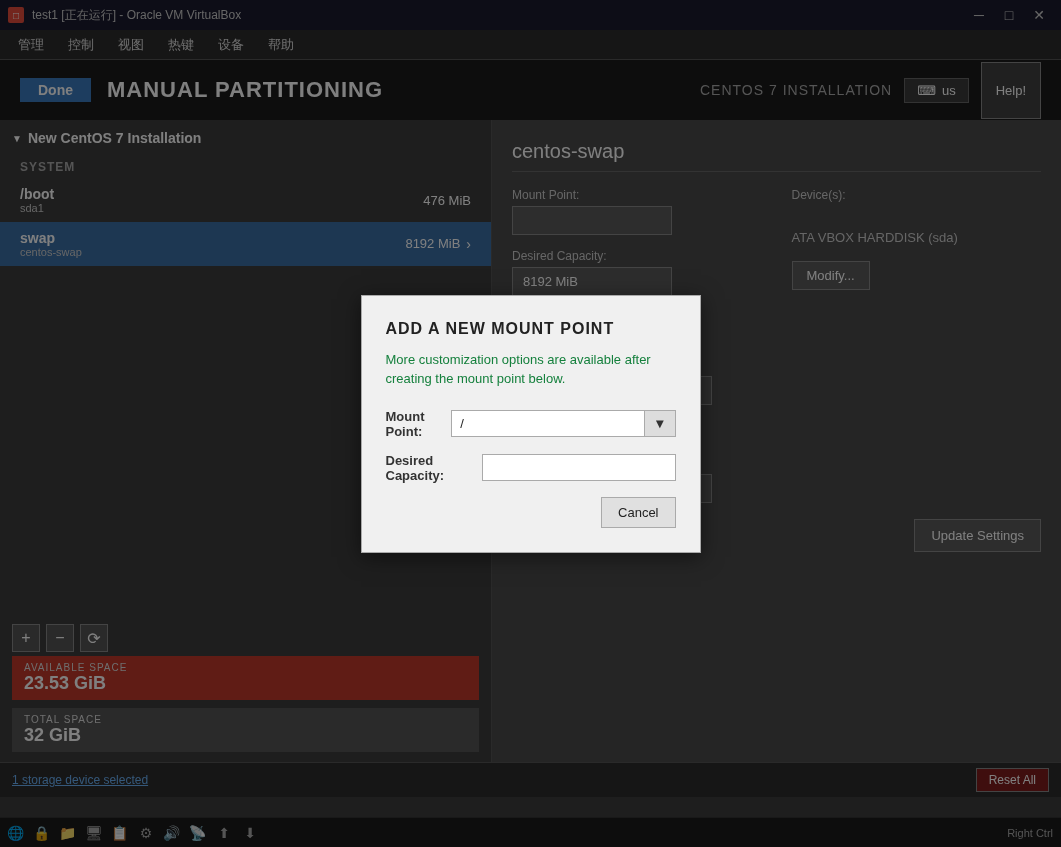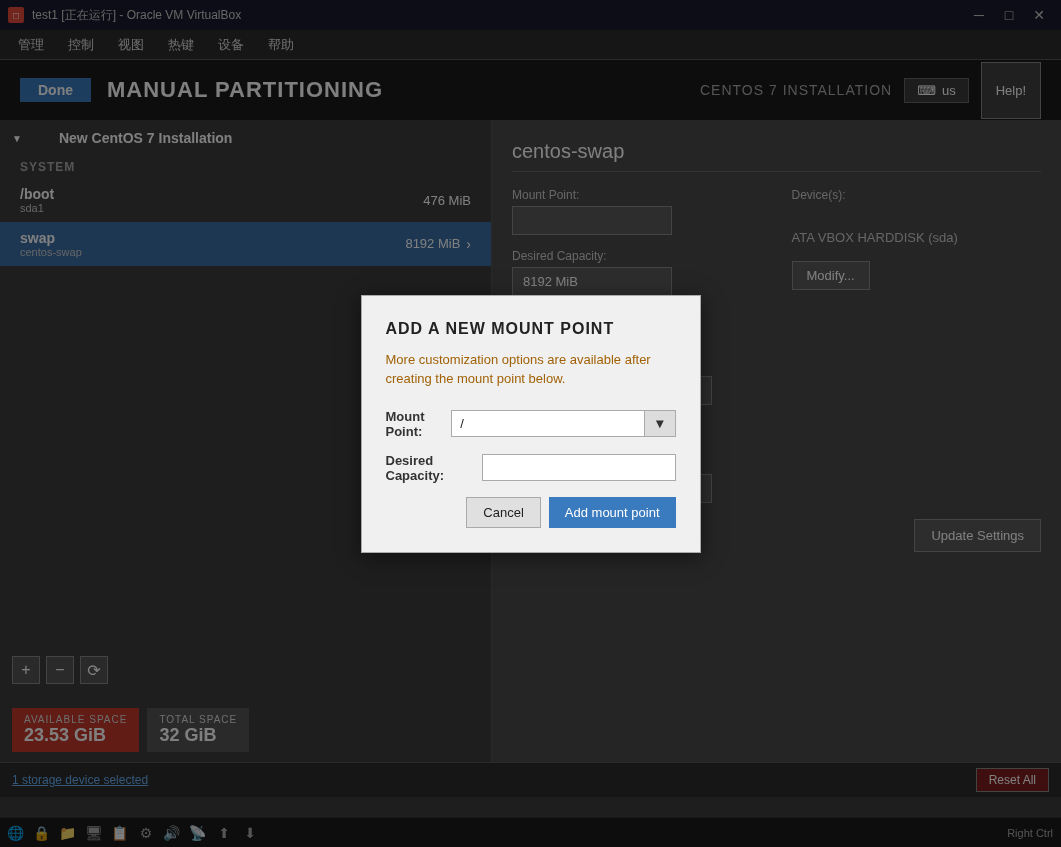--- a/index.html
+++ b/index.html
@@ -26,33 +26,33 @@
     .done-btn { background: #3a7abf; border: none; color: #fff; padding: 4px 18px; cursor: pointer; font-size: 14px; font-weight: bold; }
 
     
     .main-content { display: flex; height: calc(847px - 30px - 30px - 60px - 50px - 35px); }
 
     
     .left-panel { width: 492px; background: #3c3c3c; border-right: 1px solid #555; display: flex; flex-direction: column; }
     .left-panel-content { flex: 1; overflow-y: auto; }
     .installation-header { display: flex; align-items: center; padding: 10px 12px; gap: 6px; cursor: pointer; }
     .triangle-icon { color: #fff; font-size: 10px; }
-    .installation-title { color: #fff; font-size: 14px; font-weight: bold; margin-left: 31px; }
+    .installation-title { color: #fff; font-size: 14px; font-weight: bold; }
     .system-label { padding: 4px 20px; color: #aaa; font-size: 12px; font-weight: bold; letter-spacing: 1px; }
 
     .partition-row { display: flex; align-items: center; padding: 8px 20px; cursor: pointer; justify-content: space-between; }
     .partition-row.selected { background: #3a6ea5; }
     .partition-info { display: flex; flex-direction: column; }
     .partition-name { font-size: 14px; color: #fff; font-weight: bold; }
     .partition-device { font-size: 11px; color: #ccc; }
     .partition-size-area { display: flex; align-items: flex-start; gap: 6px; }
     .partition-size { font-size: 13px; color: #fff; }
     .partition-arrow { color: #fff; font-size: 14px; }
     .icon-btn { width: 28px; height: 28px; background: #555; border: 1px solid #888; color: #fff; cursor: pointer; display: flex; align-items: center; justify-content: center; font-size: 16px; }
-    .space-info { display: flex; gap: 8px; margin-top: 20px; }
+    .space-info { display: flex; gap: 8px; margin-top: 0; flex-direction: column; }
     .space-box { padding: 6px 12px; }
     .space-box.available { background: #c0392b; }
     .space-box.total { background: #555; }
     .space-label { font-size: 10px; color: #ddd; letter-spacing: 1px; }
     .space-value { font-size: 18px; font-weight: bold; color: #fff; }
 
     
     .right-panel { flex: 1; background: #4a4a4a; padding: 20px; overflow-y: auto; }
     .partition-title { font-size: 20px; color: #fff; margin-bottom: 16px; padding-bottom: 8px; border-bottom: 1px solid #666; }
     .field-group { margin-bottom: 14px; }
@@ -76,21 +76,21 @@
     
     .taskbar { height: 30px; background: #1a1a1a; display: flex; align-items: center; justify-content: space-between; padding: 0 4px; border-top: 1px solid #333; position: absolute; bottom: 0; width: 100%; }
     .taskbar-icons { display: flex; gap: 2px; align-items: center; }
     .taskbar-icon-item { width: 24px; height: 24px; display: flex; align-items: center; justify-content: center; font-size: 14px; color: #aaa; cursor: pointer; }
     .right-ctrl-label { color: #aaa; font-size: 11px; padding-right: 4px; }
 
     
     .modal-overlay { position: absolute; top: 0; left: 0; width: 100%; height: 100%; background: rgba(0,0,0,0.5); display: flex; align-items: center; justify-content: center; z-index: 100; }
     .modal { background: #f0f0f0; color: #222; width: 340px; padding: 24px; border: 1px solid #aaa; box-shadow: 0 4px 20px rgba(0,0,0,0.5); }
     .modal-title { font-size: 16px; font-weight: bold; color: #222; margin-bottom: 12px; letter-spacing: 1px; }
-    .modal-desc { font-size: 13px; color: #a16207; margin-bottom: 20px; line-height: 1.5; }
+    .modal-desc { font-size: 13px; color: #15803d; margin-bottom: 20px; line-height: 1.5; }
     .modal-field { display: flex; align-items: center; margin-bottom: 14px; }
     .modal-field-label { width: 120px; font-size: 13px; color: #333; font-weight: bold; }
     .modal-input-wrap { display: flex; flex: 1; }
     .modal-input { flex: 1; border: 1px solid #aaa; background: #fff; color: #222; padding: 5px 8px; font-size: 13px; outline: none; }
     .modal-dropdown-btn { background: #ddd; border: 1px solid #aaa; border-left: none; padding: 5px 8px; cursor: pointer; color: #333; }
     .modal-buttons { display: flex; justify-content: flex-end; gap: 8px; margin-top: 10px; }
     .modal-cancel-btn { background: #e0e0e0; border: 1px solid #aaa; color: #222; padding: 7px 16px; cursor: pointer; font-size: 13px; }
     .modal-add-btn { background: #3a7abf; border: none; color: #fff; padding: 7px 16px; cursor: pointer; font-size: 13px; }
 
     .left-panel-bottom-row { display: flex; flex-direction: column; }
@@ -270,16 +270,15 @@
 
     <div class="modal-field">
       <div class="modal-field-label">Desired Capacity:</div>
       <div class="modal-input-wrap">
         <input class="modal-input" type="text" placeholder="" style="">
       </div>
     </div>
 
     <div class="modal-buttons">
       <button class="modal-cancel-btn">Cancel</button>
-      <button class="modal-add-btn">Add mount point</button>
     </div>
   </div>
 </div>
 
 </body></html>

